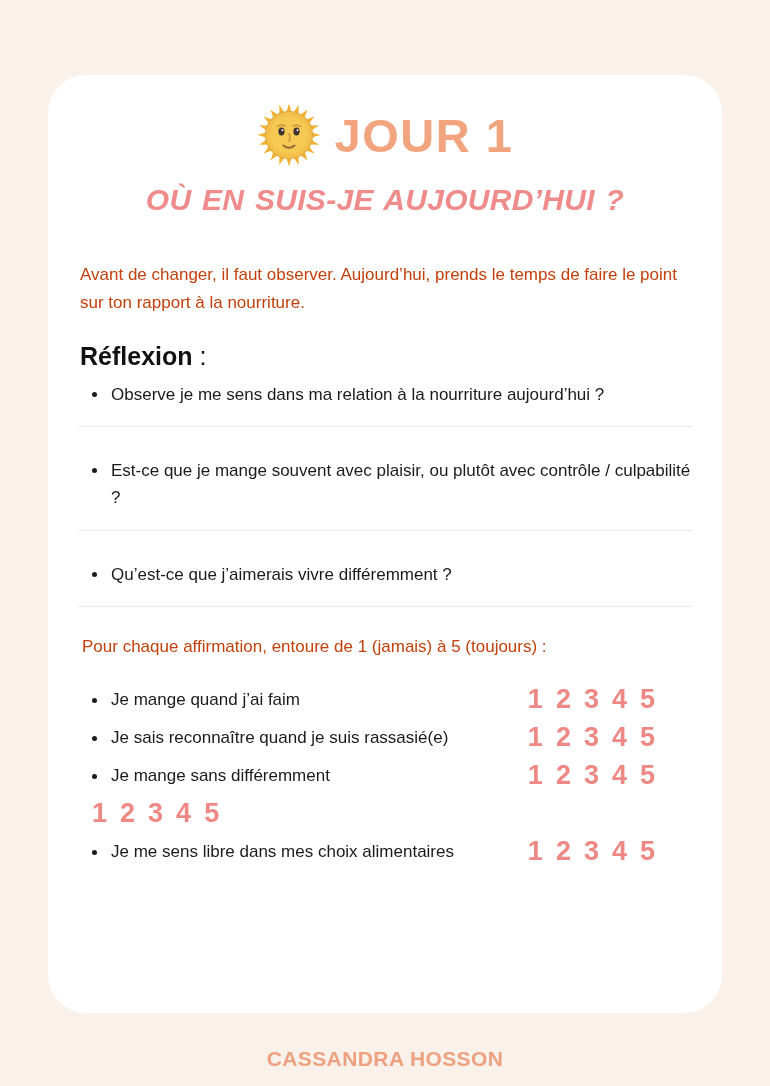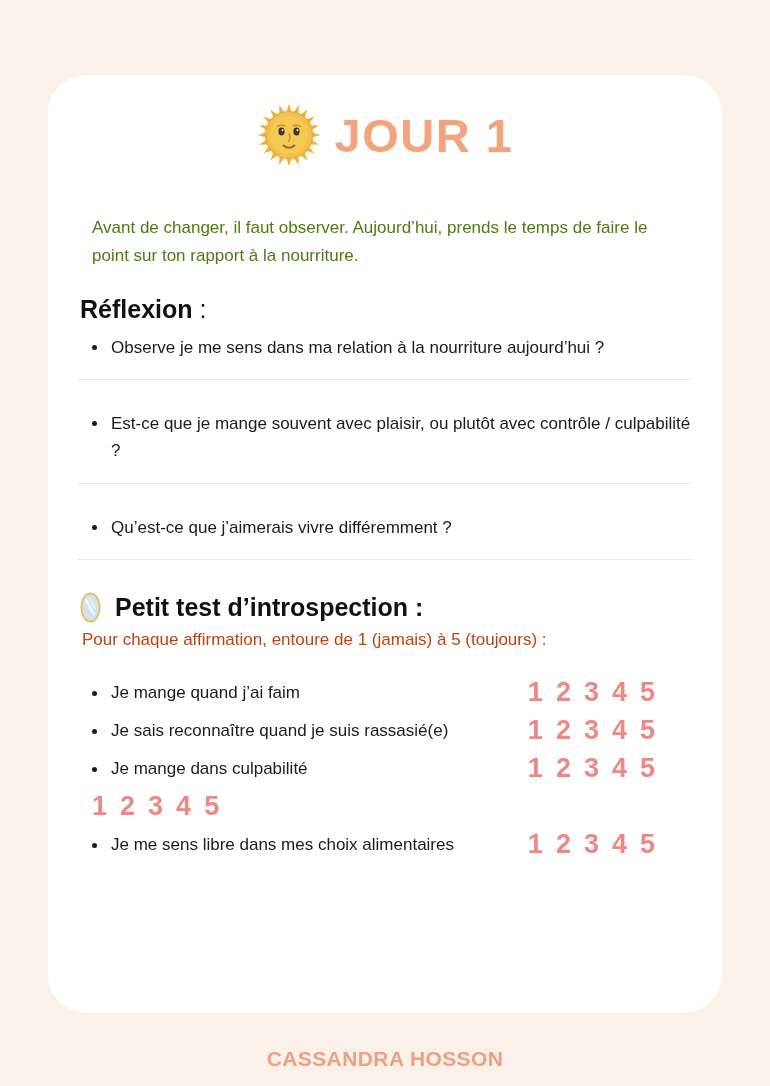--- a/index.html
+++ b/index.html
@@ -31,22 +31,22 @@
     color: #F2A47E;
   }
   .subtitle {
     margin: 13px 0 0 0; text-align: center;
     font-size: 30px; font-weight: bold; font-style: italic;
     color: #F08B8B; letter-spacing: 0.3px; word-spacing: 2px;
   }
 
   
   .intro {
-    margin: 44px 6px 0 14px;
-    font-size: 17px; line-height: 1.62; color: #4d7c0f;
+    margin: 44px 6px 0 2px;
+    font-size: 17px; line-height: 1.62; color: #c2410c;
   }
 
   
   .h-reflexion { margin: 26px 0 8px 2px; font-size: 25px; font-weight: bold; color: #111; }
   .h-colon { font-weight: normal; }
 
   .q-list { margin-top: 10px; }
   .q-item { display: flex; gap: 14px; padding-left: 14px; font-size: 17px; line-height: 1.6; }
   .bullet { width: 5px; height: 5px; border-radius: 50%; background: #1b1b1b; flex: 0 0 auto; margin-top: 11px; }
   .answer-line { border-top: 1px solid #e9e9e9; margin: 18px 0 30px 0; height: 0; }
@@ -113,20 +113,21 @@
           <circle cx="25.5" cy="27.3" r="1" fill="#ffffff"></circle>
           <circle cx="40.5" cy="27.3" r="1" fill="#ffffff"></circle>
           <path d="M20.5 23.5 q4 -2.5 7.5 -0.5" stroke="#C89A3E" stroke-width="1.6" fill="none" stroke-linecap="round"></path>
           <path d="M36 23 q3.5 -2 7.5 0.5" stroke="#C89A3E" stroke-width="1.6" fill="none" stroke-linecap="round"></path>
           <path d="M32 31 q2.2 4.5 -0.3 7" stroke="#CDA043" stroke-width="1.8" fill="none" stroke-linecap="round"></path>
           <path d="M26.5 42.5 q5.5 4.5 11 0" stroke="#8D6B33" stroke-width="2" fill="none" stroke-linecap="round"></path>
         </svg>
       </span>
       <span class="day-label">JOUR 1</span>
     </div>
+    <h1 class="subtitle">OÙ EN SUIS-JE AUJOURD’HUI ?</h1>
 
     <p class="intro">Avant de changer, il faut observer. Aujourd’hui, prends le temps de faire le point sur ton rapport à la nourriture.</p>
 
     <h2 class="h-reflexion"><span class="h-strong">Réflexion</span><span class="h-colon"> :</span></h2>
 
     <div class="q-list">
       <div class="q-item">
         <span class="bullet"></span>
         <span>Observe je me sens dans ma relation à la nourriture aujourd’hui ?</span>
       </div>
@@ -138,31 +139,20 @@
       </div>
       <div class="answer-line"></div>
 
       <div class="q-item">
         <span class="bullet"></span>
         <span>Qu’est-ce que j’aimerais vivre différemment ?</span>
       </div>
       <div class="answer-line"></div>
     </div>
 
-    <h2 class="h-test">
-      <span class="mirror-wrap">
-        <svg viewBox="0 0 32 46" width="21" height="31" aria-hidden="true">
-          <ellipse cx="16" cy="23" rx="14" ry="21.5" fill="#EFDFB4" stroke="#D9BE7C" stroke-width="2.5"></ellipse>
-          <ellipse cx="16" cy="23" rx="10.5" ry="18" fill="#CFE4F2"></ellipse>
-          <path d="M9.5 12 L21 33" stroke="#ffffff" stroke-width="3.5" opacity="0.85" stroke-linecap="round"></path>
-          <path d="M14.5 9 L23.5 25" stroke="#ffffff" stroke-width="1.8" opacity="0.6" stroke-linecap="round"></path>
-        </svg>
-      </span>
-      <span>Petit test d’introspection :</span>
-    </h2>
     <p class="instruction">Pour chaque affirmation, entoure de 1 (jamais) à 5 (toujours) :</p>
 
     <div class="test-list">
       <div class="test-row">
         <div class="t-label">
           <span class="bullet"></span>
           <span>Je mange quand j’ai faim</span>
         </div>
         <div class="t-scale">
           <span>1</span>
@@ -183,21 +173,21 @@
           <span>2</span>
           <span>3</span>
           <span>4</span>
           <span>5</span>
         </div>
       </div>
 
       <div class="test-row">
         <div class="t-label">
           <span class="bullet"></span>
-          <span>Je mange dans culpabilité</span>
+          <span>Je mange sans différemment</span>
         </div>
         <div class="t-scale">
           <span>1</span>
           <span>2</span>
           <span>3</span>
           <span>4</span>
           <span>5</span>
         </div>
       </div>
 

